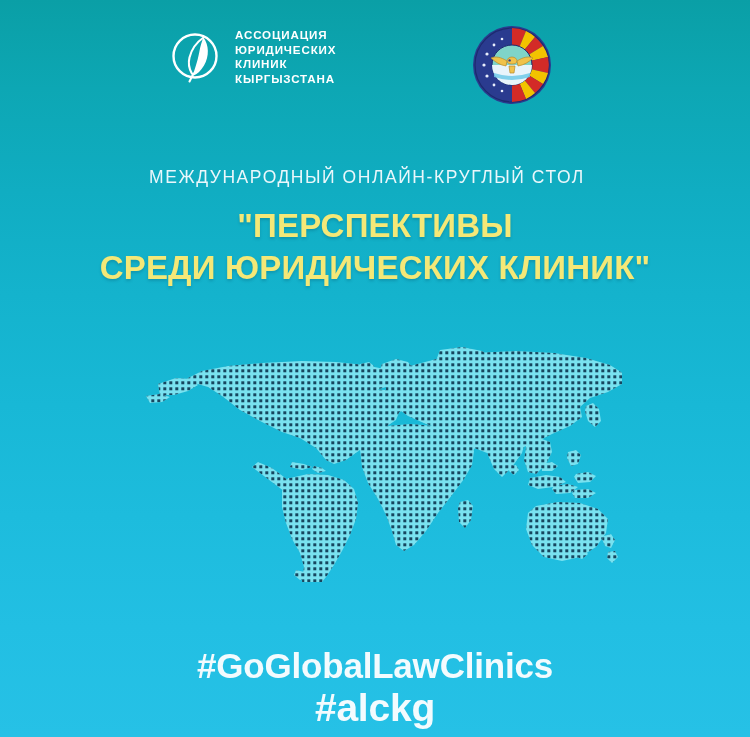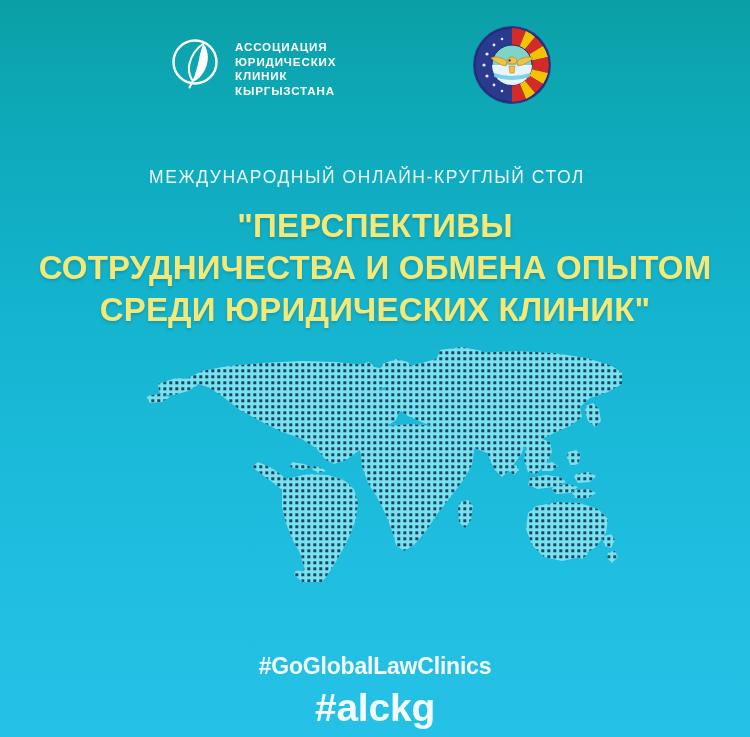--- a/index.html
+++ b/index.html
@@ -58,21 +58,20 @@
     display: flex;
     flex-direction: column;
     justify-content: center;
     color: #ffffff;
     font-size: 11.6px;
     font-weight: 700;
     letter-spacing: 0.85px;
     line-height: 14.6px;
     text-transform: uppercase;
     white-space: nowrap;
-    margin-top: 12px;
   }
 
   .logo-emblem {
     position: absolute;
     left: 471px;
     top: 0px;
     width: 82px;
     height: 82px;
   }
   .logo-emblem svg { display:block; width:100%; height:100%; }
@@ -112,21 +111,21 @@
   
   .tags {
     position: absolute;
     left: 0;
     top: 645px;
     width: 750px;
     text-align: center;
     color: #f3fbfe;
     font-weight: 700;
   }
-  .tag-main { display: block; font-size: 23px; line-height: 42px; letter-spacing: -0.2px; }
+  .tag-main { display: block; font-size: 35px; line-height: 42px; letter-spacing: -0.2px; }
   .tag-sub  { display: block; font-size: 39px; line-height: 41px; letter-spacing: -0.2px; }
 </style>
 </head>
 <body>
 
 <div id="poster">
 
   <div class="map-wrap">
     <svg viewBox="0 0 484 238" xmlns="http://www.w3.org/2000/svg" aria-hidden="true">
       <defs>
@@ -279,21 +278,20 @@
         </g>
         <circle cx="38.6" cy="36.4" r="1.2" fill="#2a3b8f"></circle>
       </svg>
     </div>
   </div>
 
   <div class="kicker">МЕЖДУНАРОДНЫЙ ОНЛАЙН-КРУГЛЫЙ СТОЛ</div>
 
   <div class="headline">
     <span class="hl-line hl1">"ПЕРСПЕКТИВЫ</span>
-    <span class="hl-line hl2">СОТРУДНИЧЕСТВА И ОБМЕНА ОПЫТОМ</span>
     <span class="hl-line hl3">СРЕДИ ЮРИДИЧЕСКИХ КЛИНИК"</span>
   </div>
 
   <div class="tags">
     <span class="tag-main">#GoGlobalLawClinics</span>
     <span class="tag-sub">#alckg</span>
   </div>
 
 </div>
 

